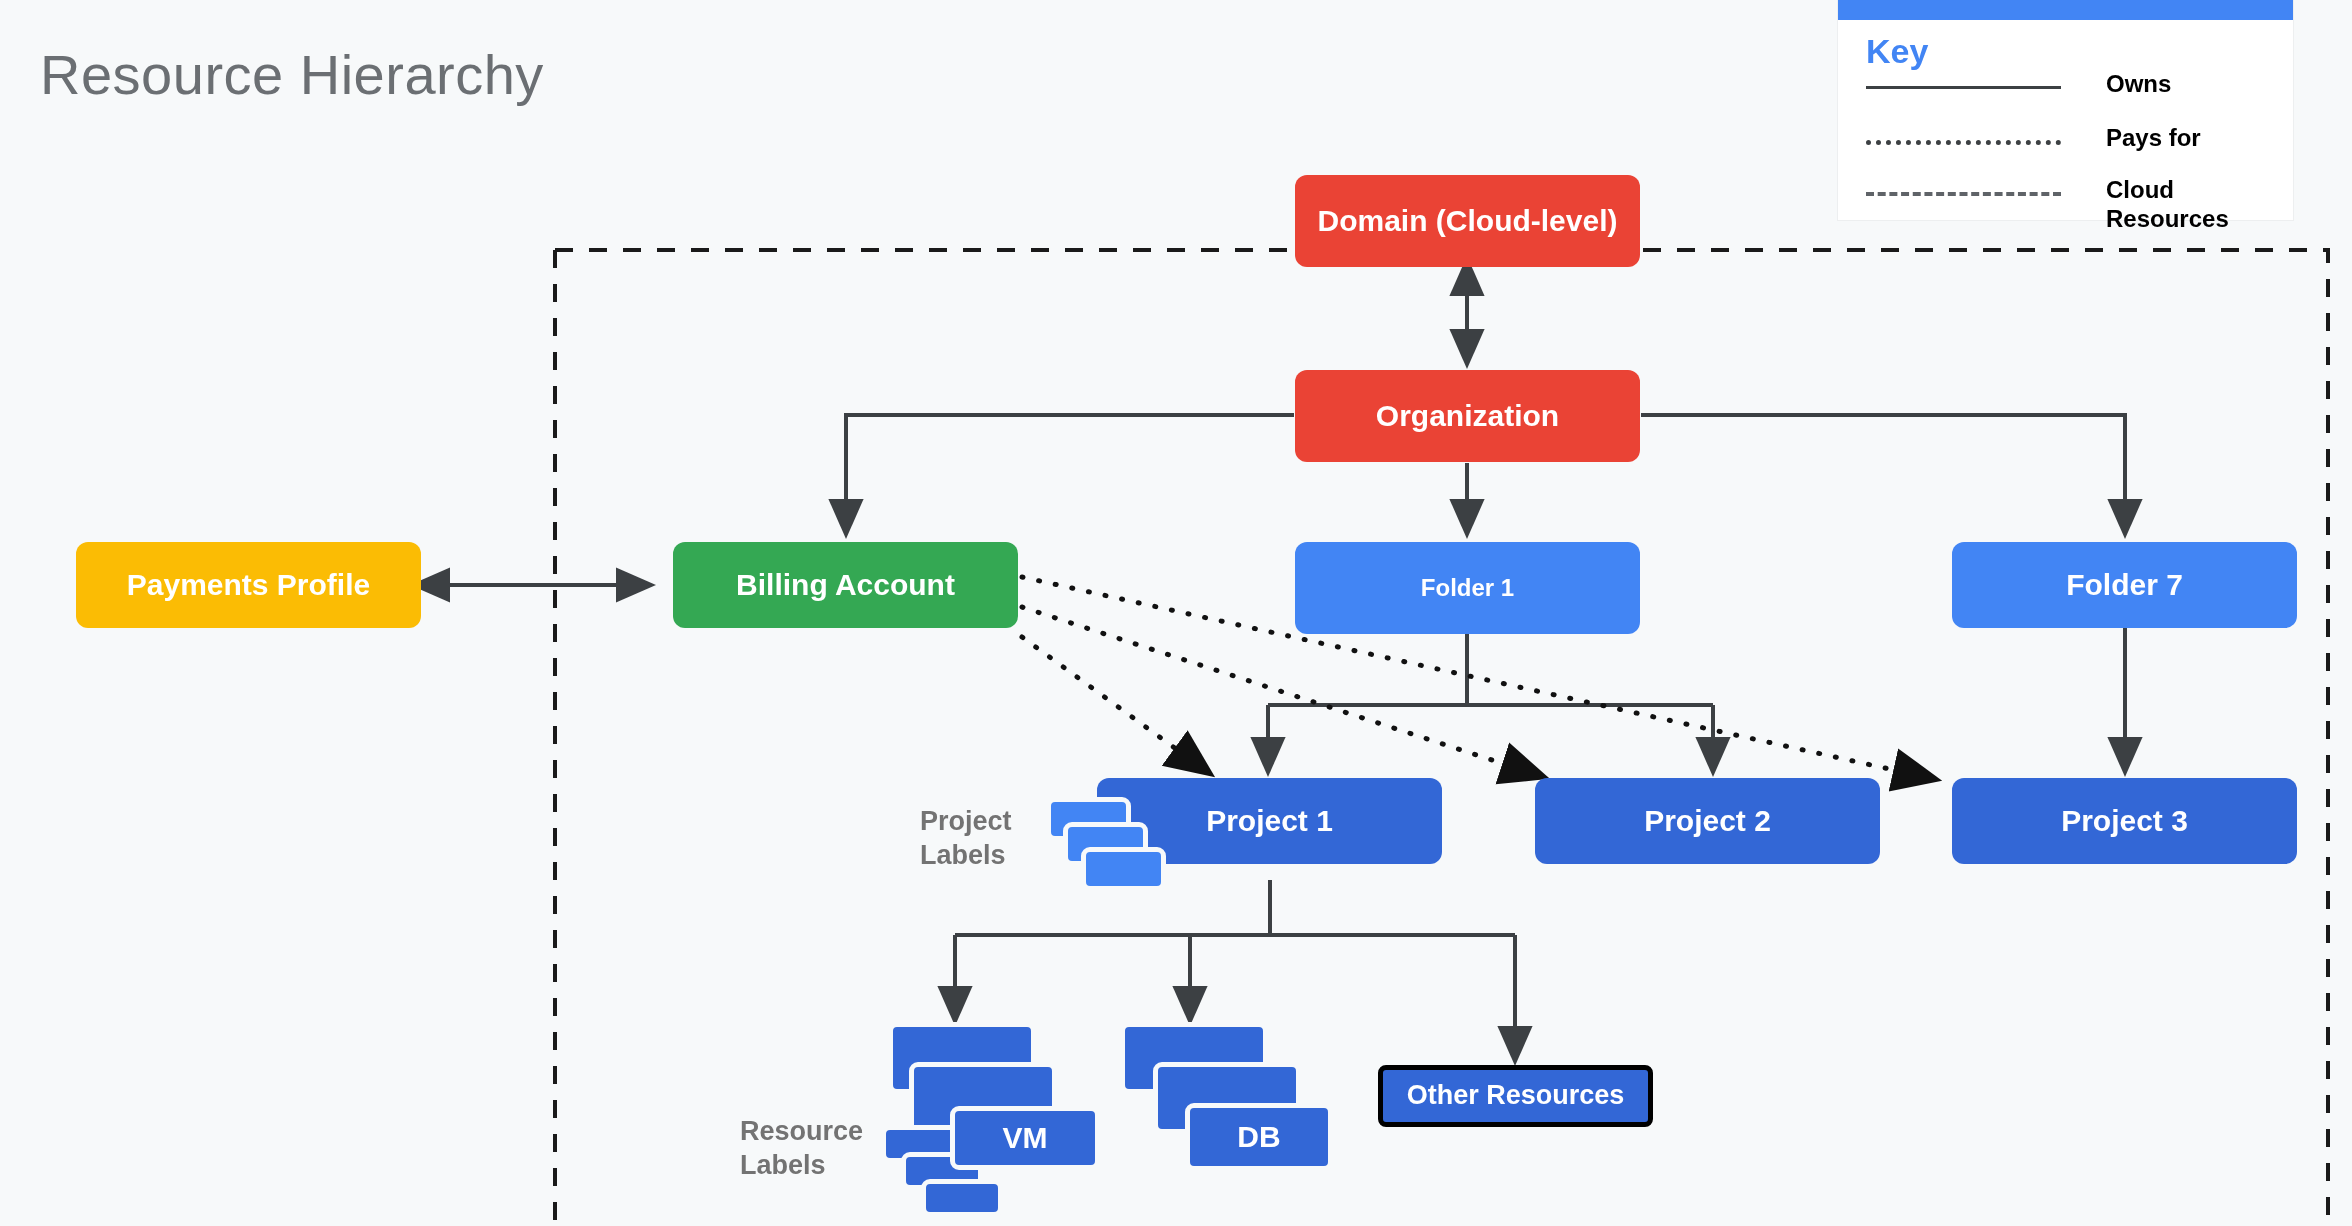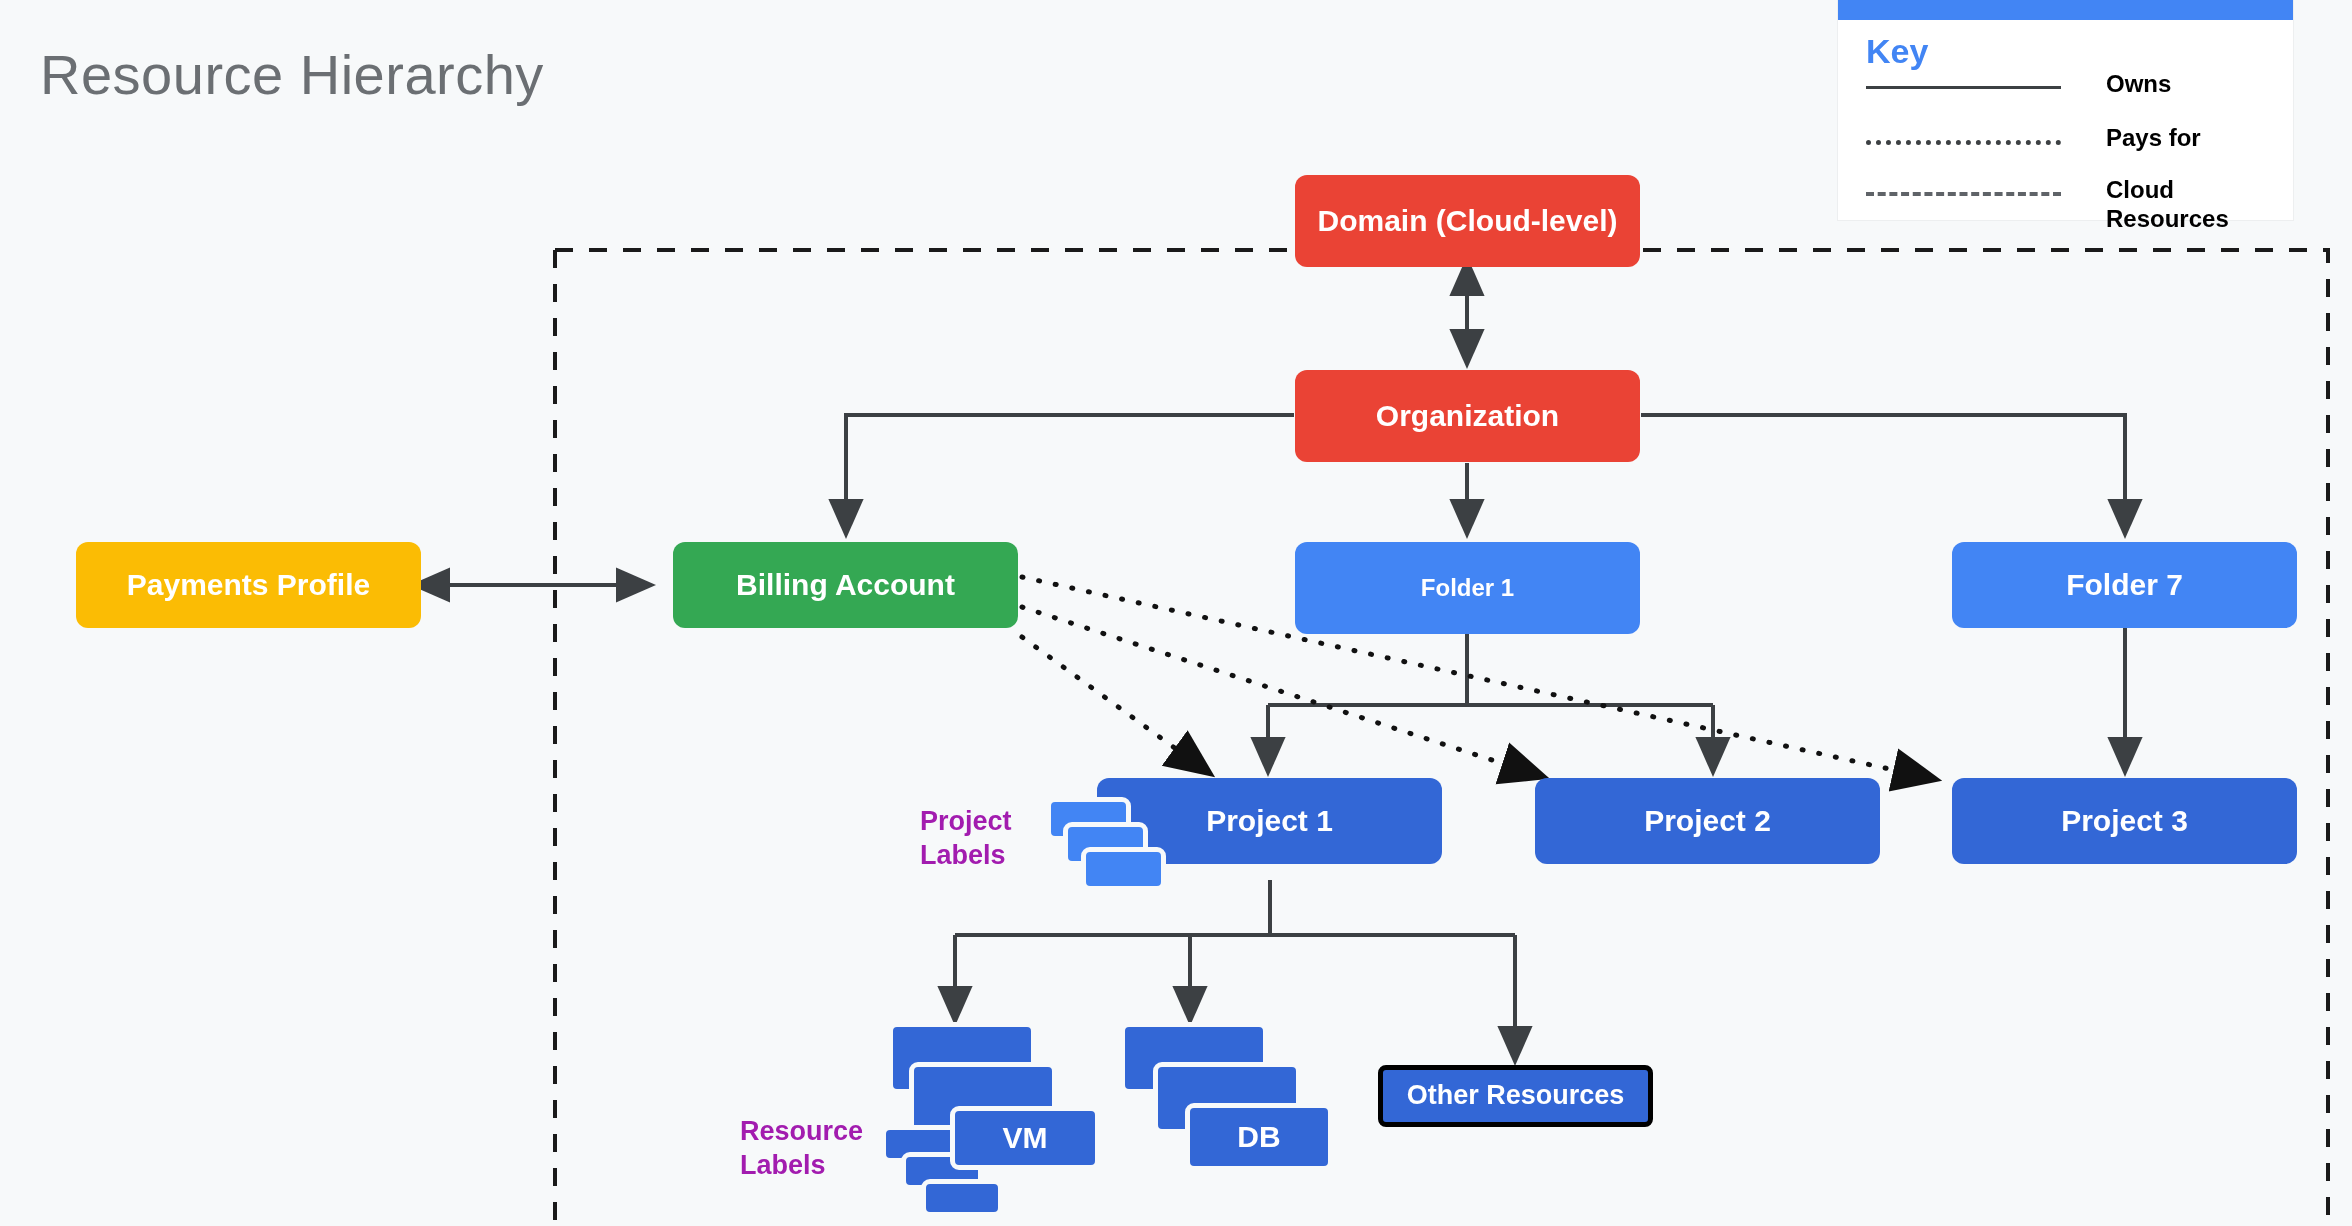--- a/index.html
+++ b/index.html
@@ -43,21 +43,21 @@
   }
   .stackcard.light{background:#4285f4;}
   .stackcard .cardlabel{
     position:absolute;inset:0;
     display:flex;align-items:center;justify-content:center;
     color:#fff;font-weight:bold;font-size:30px;
   }
 
   .sidelabel{
     position:absolute;
-    color:#a21caf;font-weight:bold;font-size:27px;
+    color:#737373;font-weight:bold;font-size:27px;
     line-height:1.25;text-align:left;
   }
 
   
   .keypanel{
     position:absolute;left:1838px;top:0px;width:455px;height:220px;
     background:#ffffff;
     box-shadow:0 0 0 1px rgba(0,0,0,0.04);
   }
   .keybar{position:absolute;left:0;top:0;width:455px;height:20px;background:#4285f4;}

